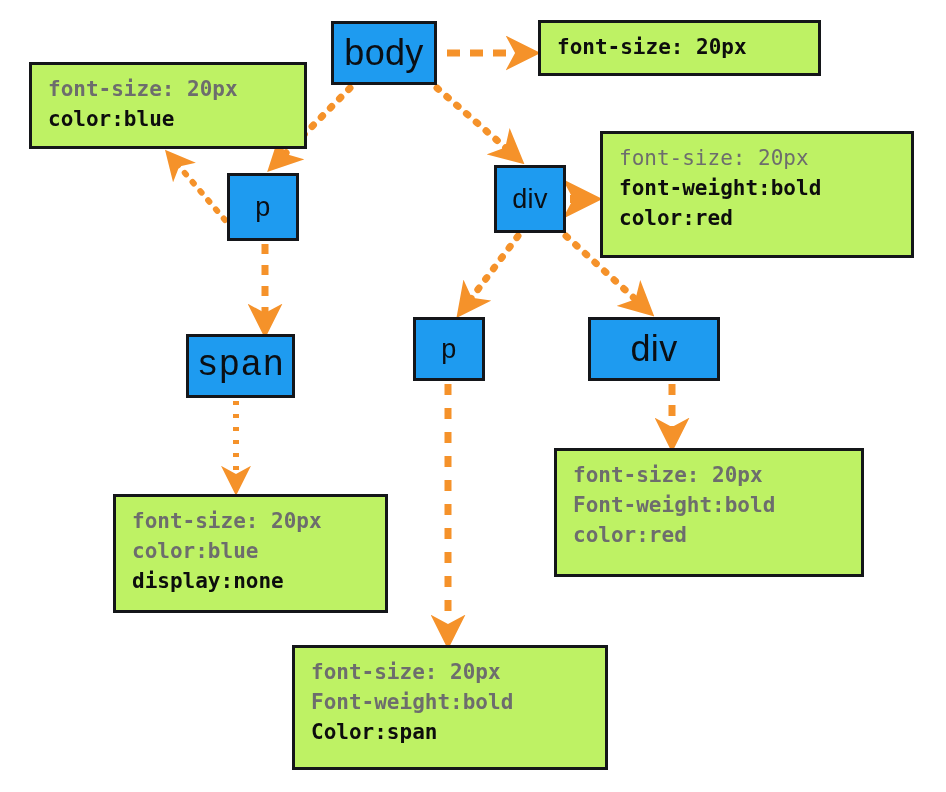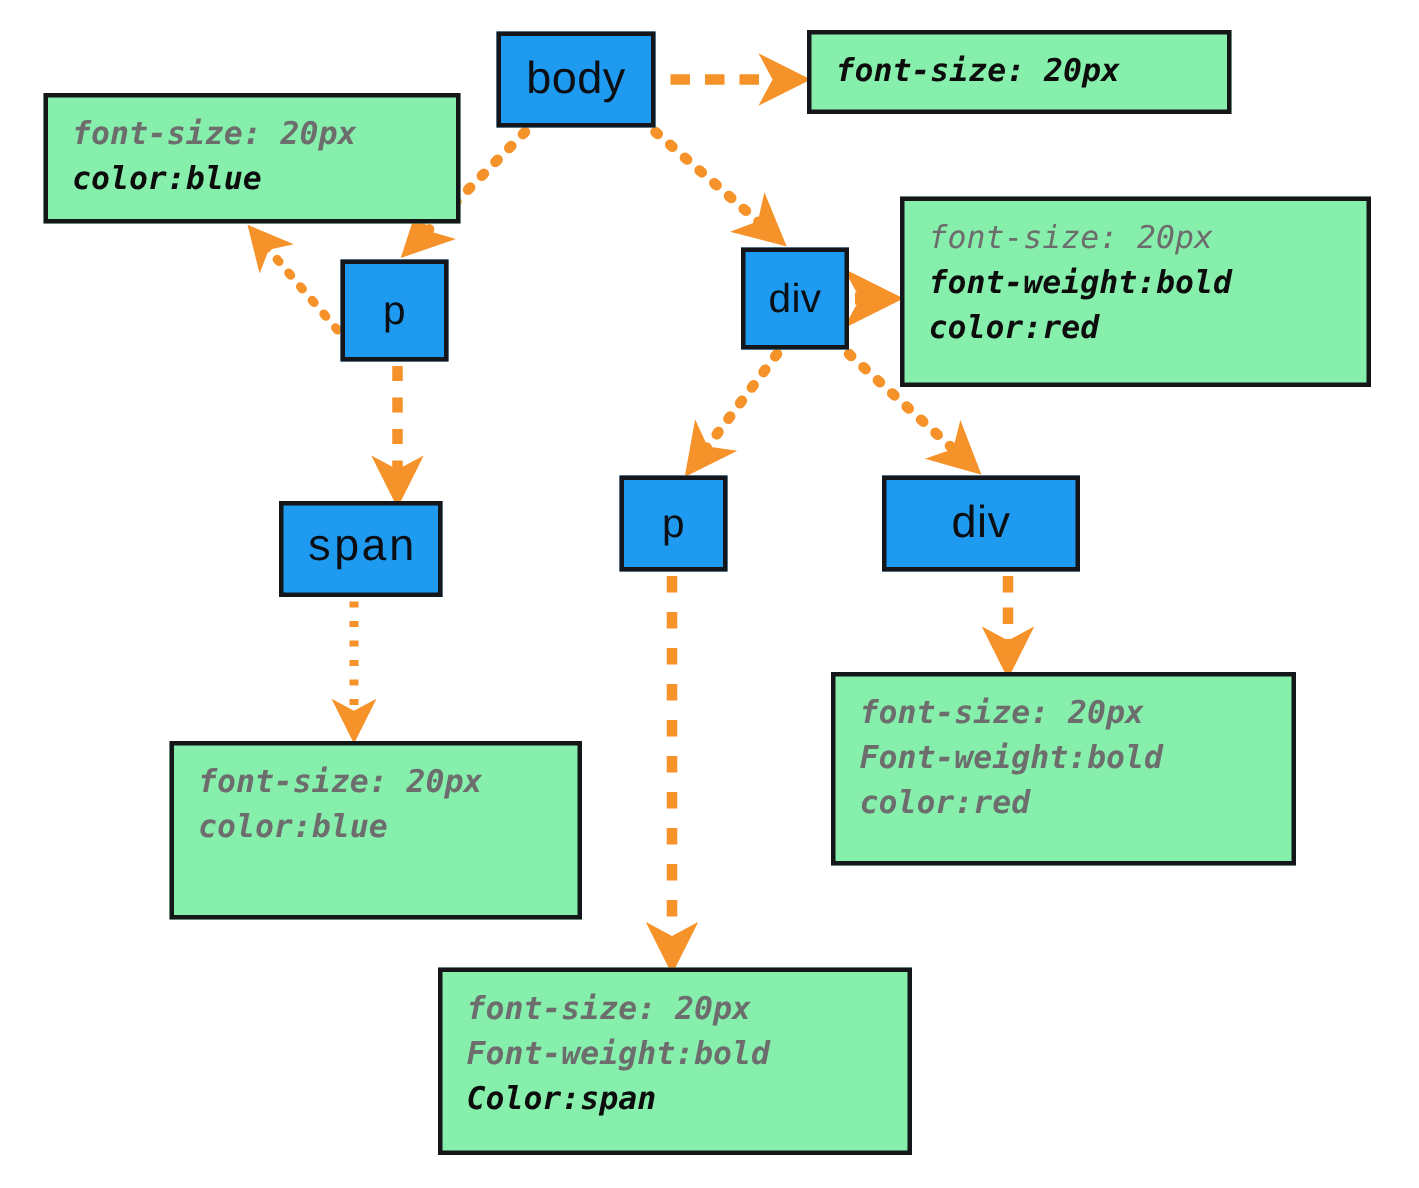--- a/index.html
+++ b/index.html
@@ -28,37 +28,36 @@
   .node {
     position: absolute;
     background: #1E9BF0;
     border: 3px solid #14161a;
     box-sizing: border-box;
     display: flex;
     align-items: center;
     justify-content: center;
     color: #0b0f14;
     font-family: "Liberation Sans", sans-serif;
-    font-size: 30px;
+    font-size: 36px;
     line-height: 1;
     letter-spacing: 0.3px;
   }
   .node.small { font-size: 27px; }
   
   .decl {
     position: absolute;
-    background: #86efac;
+    background: #bef264;
     border: 3px solid #141619;
     box-sizing: border-box;
     padding: 10px 16px;
     font-family: "DejaVu Sans Mono", monospace;
     font-size: 21px;
     line-height: 1.42;
     white-space: nowrap;
-    font-style: italic;
   }
   .decl .ln { display: block; }
   .grey  { color: #6d6d6d; font-weight: bold; }
   .greyr { color: #6d6d6d; font-weight: normal; }
   .dark  { color: #0d0d0d; font-weight: bold; }
   .watermark {
     position: absolute;
     color: #cfcfcf;
     font-family: "DejaVu Sans", sans-serif;
     font-size: 17px;
@@ -136,20 +135,21 @@
 
   <div class="decl" style="left:600px; top:131px; width:314px; height:127px;">
     <span class="ln greyr">font-size: 20px</span>
     <span class="ln dark">font-weight:bold</span>
     <span class="ln dark">color:red</span>
   </div>
 
   <div class="decl" style="left:113px; top:494px; width:275px; height:119px;">
     <span class="ln grey">font-size: 20px</span>
     <span class="ln grey">color:blue</span>
+    <span class="ln dark">display:none</span>
   </div>
 
   <div class="decl" style="left:554px; top:448px; width:310px; height:129px;">
     <span class="ln grey">font-size: 20px</span>
     <span class="ln grey">Font-weight:bold</span>
     <span class="ln grey">color:red</span>
   </div>
 
   <div class="decl" style="left:292px; top:645px; width:316px; height:125px;">
     <span class="ln grey">font-size: 20px</span>

